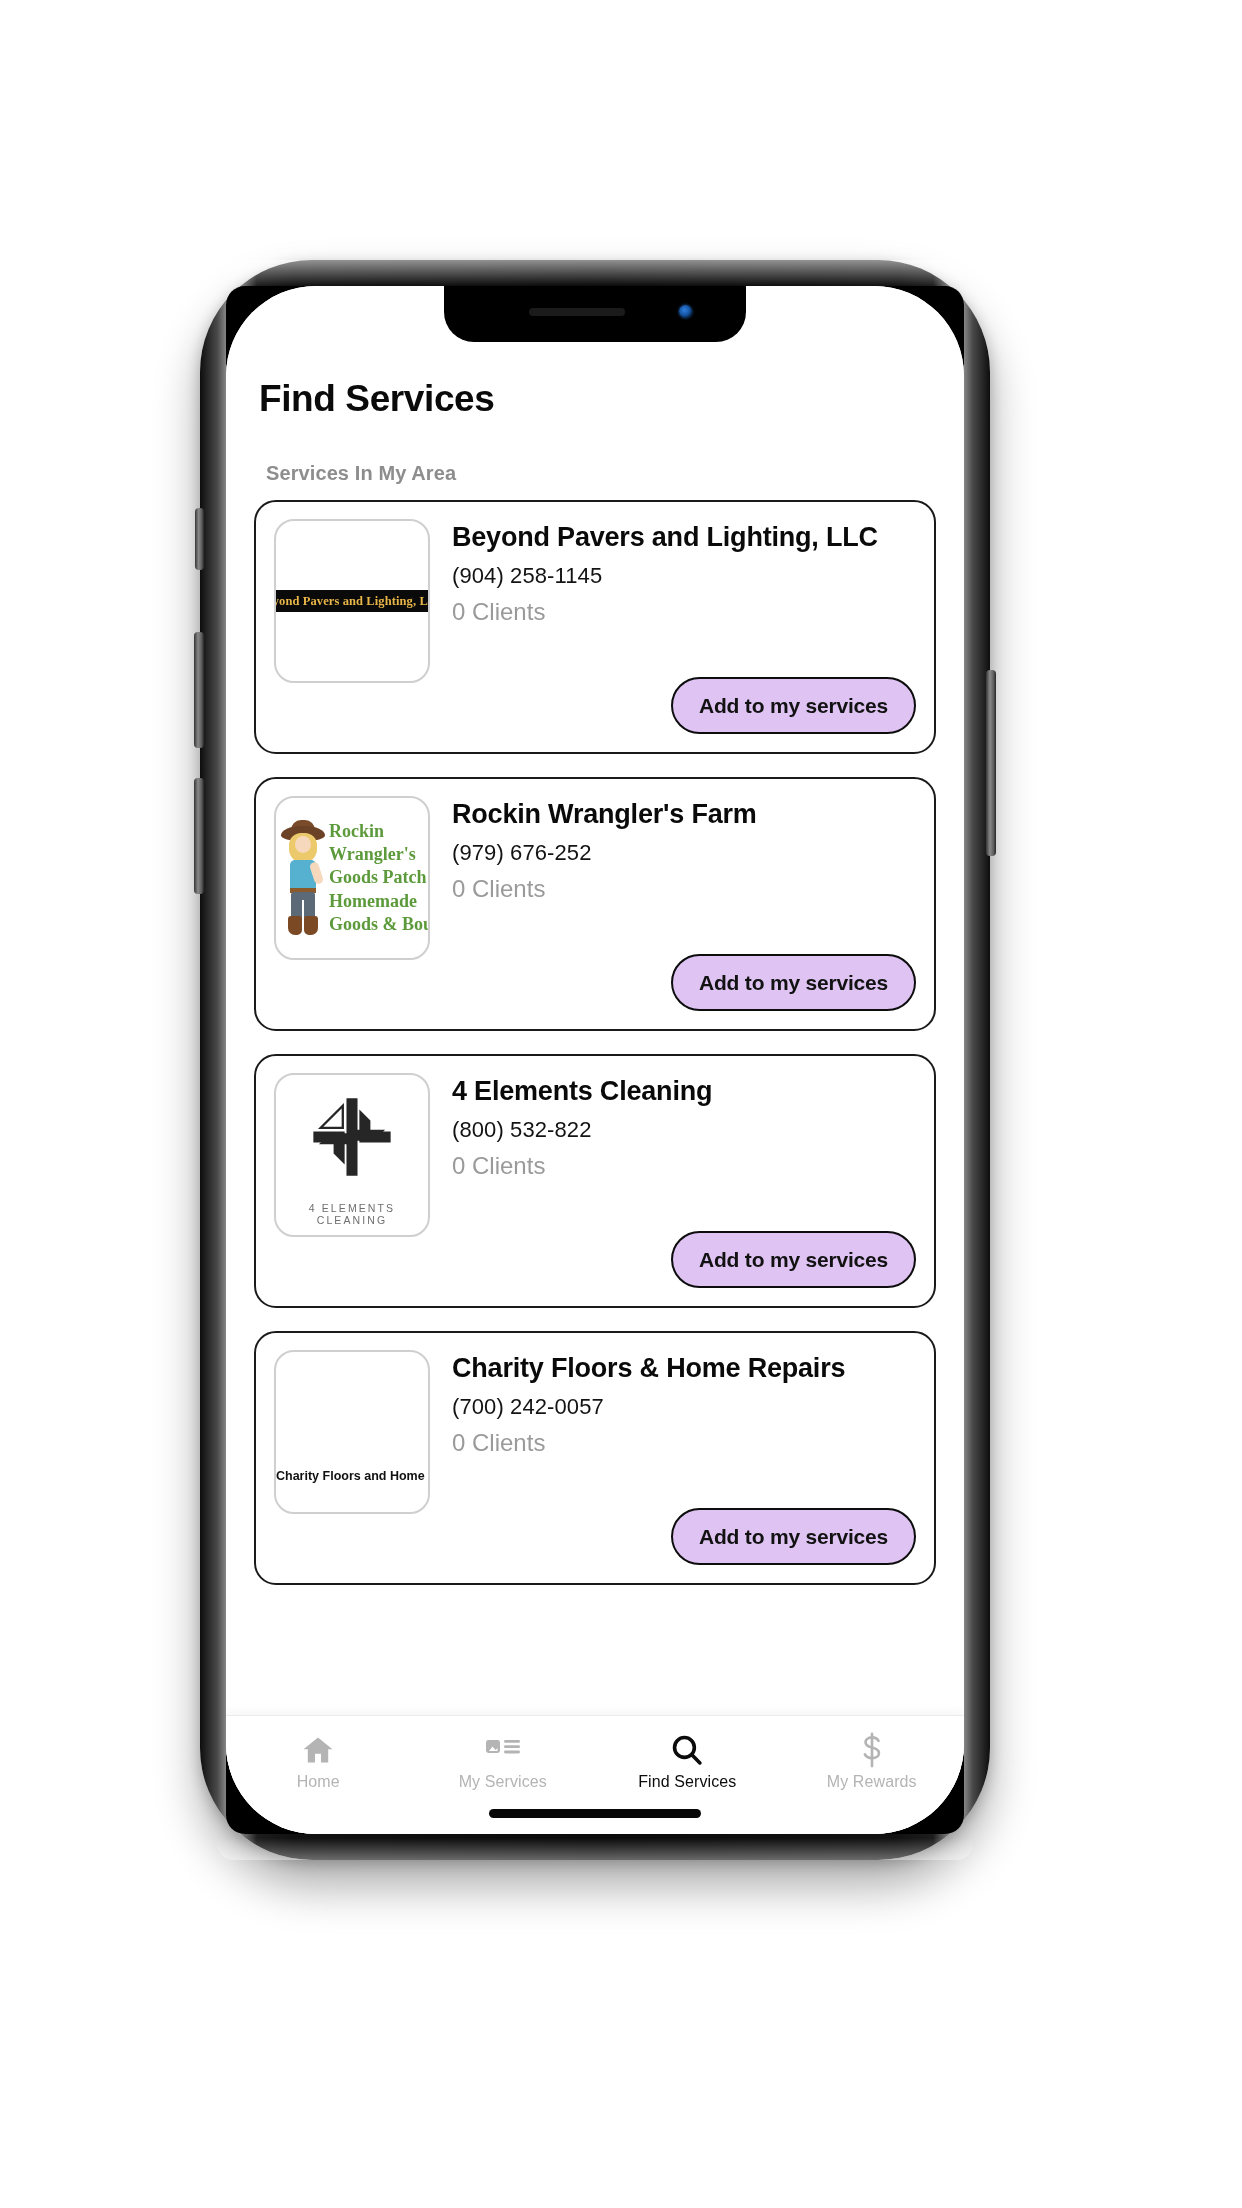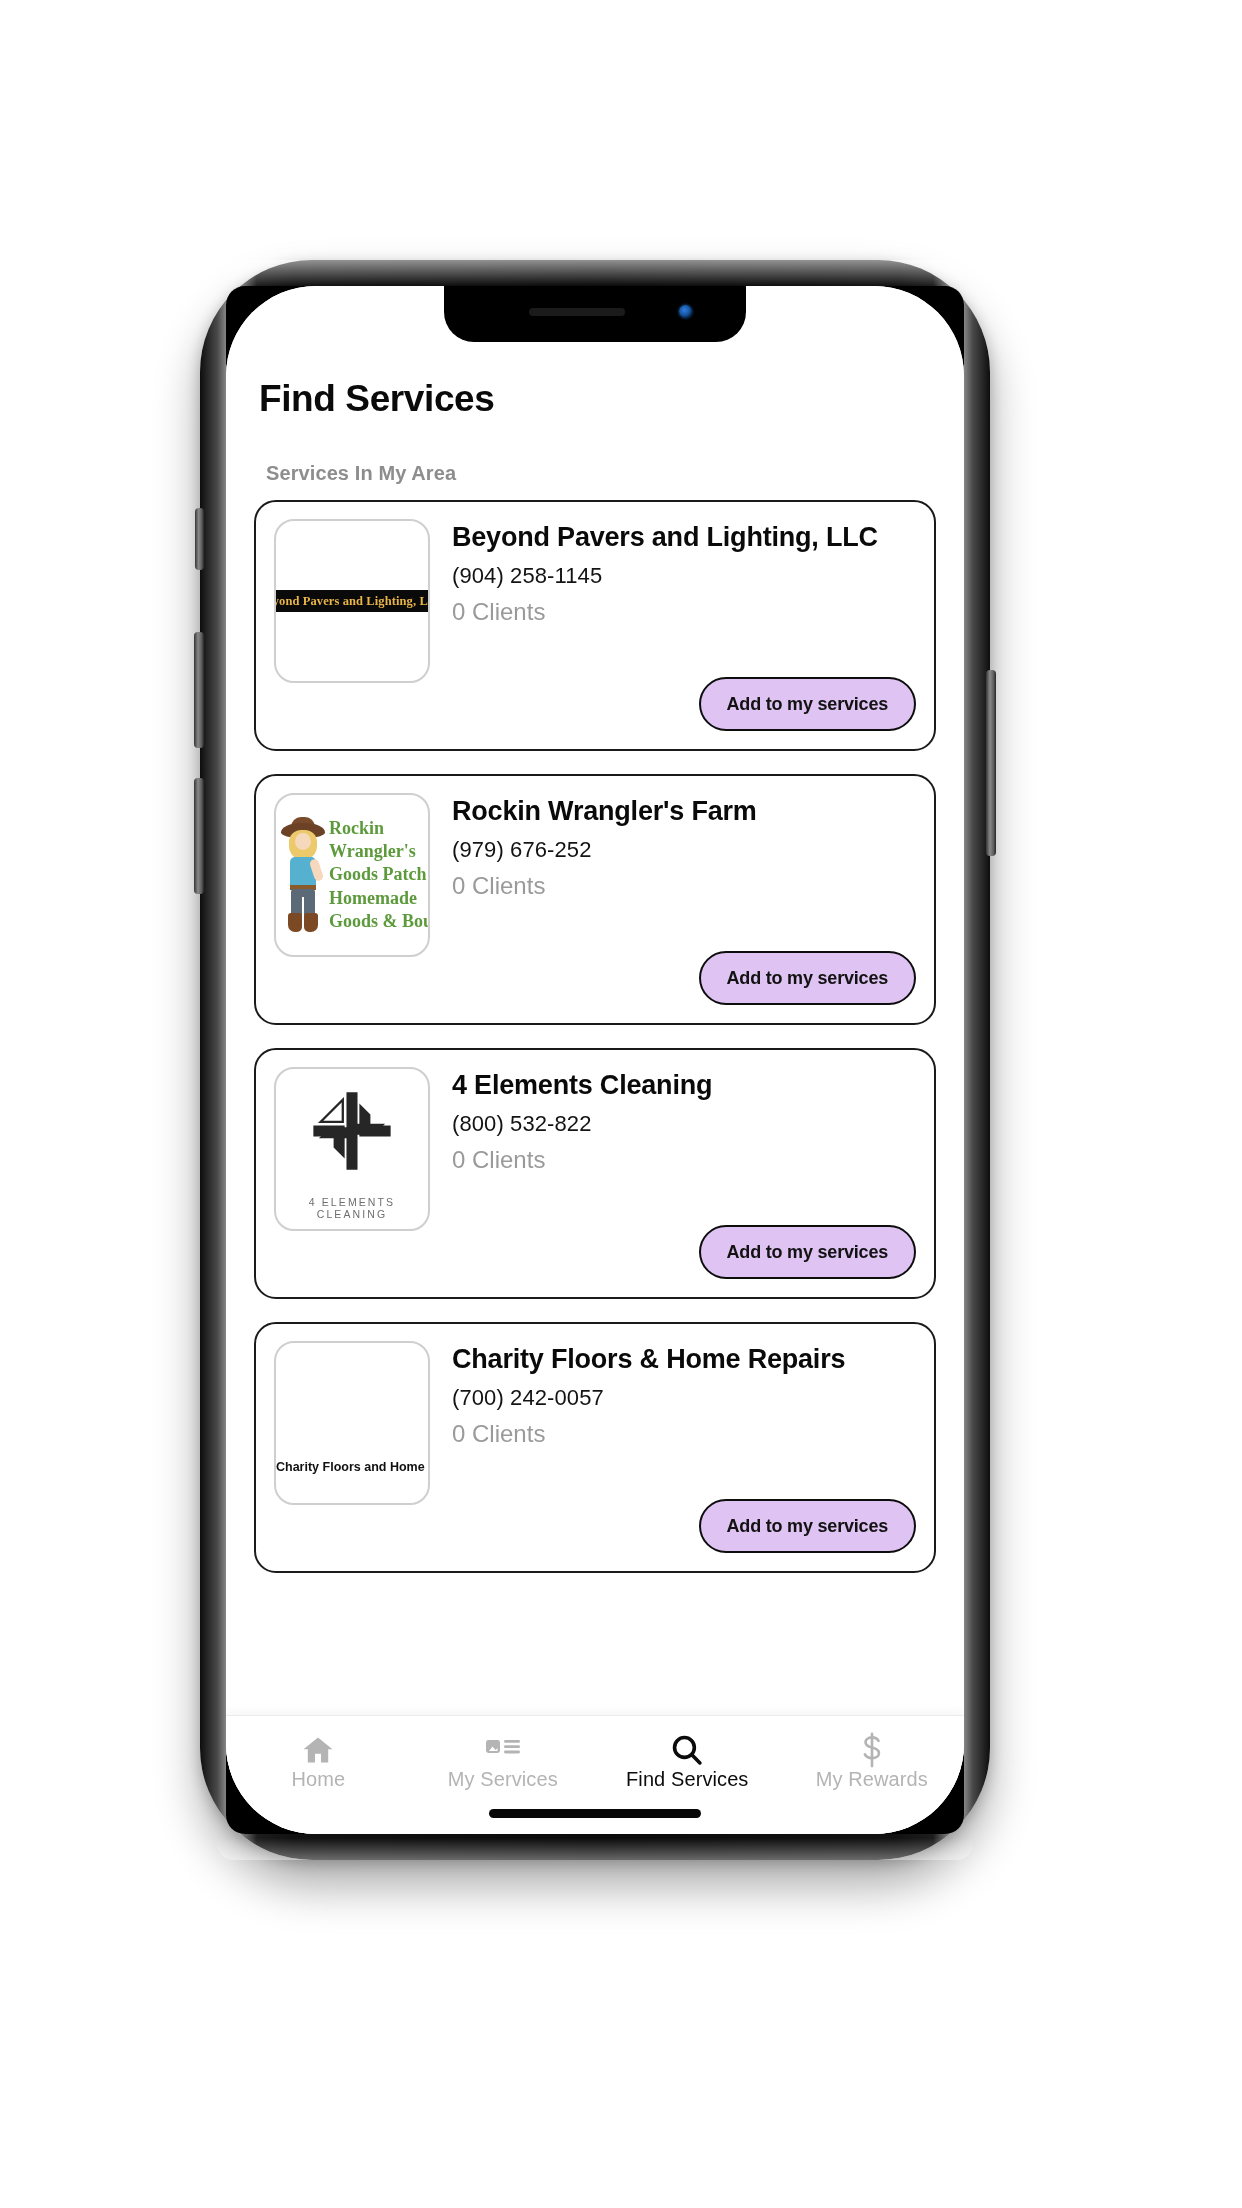--- a/index.html
+++ b/index.html
@@ -87,21 +87,21 @@
   }
   .info{flex:1;padding-left:22px;padding-top:2px;min-width:0;}
   .biz-name{
     font-size:27px;font-weight:700;color:#0a0a0a;line-height:1.21;letter-spacing:-0.2px;
   }
   .biz-phone{font-size:22px;color:#131313;margin-top:9px;letter-spacing:0.1px;}
   .biz-clients{font-size:24px;color:#9a9a9a;margin-top:9px;}
   .card-actions{display:flex;justify-content:flex-end;margin-top:-6px;}
   .add-btn{
     border:2px solid #0d0d0d;border-radius:32px;background:#dfc4f3;
-    color:#121212;font-size:18px;font-weight:700;
+    color:#121212;font-size:21px;font-weight:700;
     padding:16px 26px;line-height:1;letter-spacing:-0.2px;
     font-family:"Liberation Sans",sans-serif;cursor:pointer;
     min-width:214px;text-align:left;
   }
 
   
   .lg-beyond-bar{
     position:absolute;left:0;right:0;top:50%;transform:translateY(-50%);
     height:22px;background:#0a0a0a;display:flex;align-items:center;justify-content:center;
   }
@@ -137,21 +137,21 @@
   .lg-charity span{font-size:12.5px;font-weight:700;color:#111;white-space:nowrap;}
 
   
   .tabbar{
     position:absolute;left:0;right:0;bottom:0;height:118px;background:#fff;
     border-top:1px solid #ececec;display:flex;align-items:flex-start;z-index:30;
     box-shadow:0 -3px 9px rgba(0,0,0,0.045);
   }
   .tab{flex:1;display:flex;flex-direction:column;align-items:center;padding-top:16px;cursor:pointer;}
   .tab .ic{height:36px;display:flex;align-items:center;justify-content:center;}
-  .tab .lb{font-size:20px;color:#b4b4b4;letter-spacing:0.1px;}
+  .tab .lb{font-size:16px;color:#b4b4b4;margin-top:5px;letter-spacing:0.1px;}
   .tab.active .lb{color:#0c0c0c;font-weight:400;}
   .home-ind{
     position:absolute;left:50%;transform:translateX(-50%);bottom:16px;
     width:212px;height:9px;border-radius:6px;background:#070707;z-index:35;
   }
 </style>
 </head>
 <body>
 
 <div class="stage">

